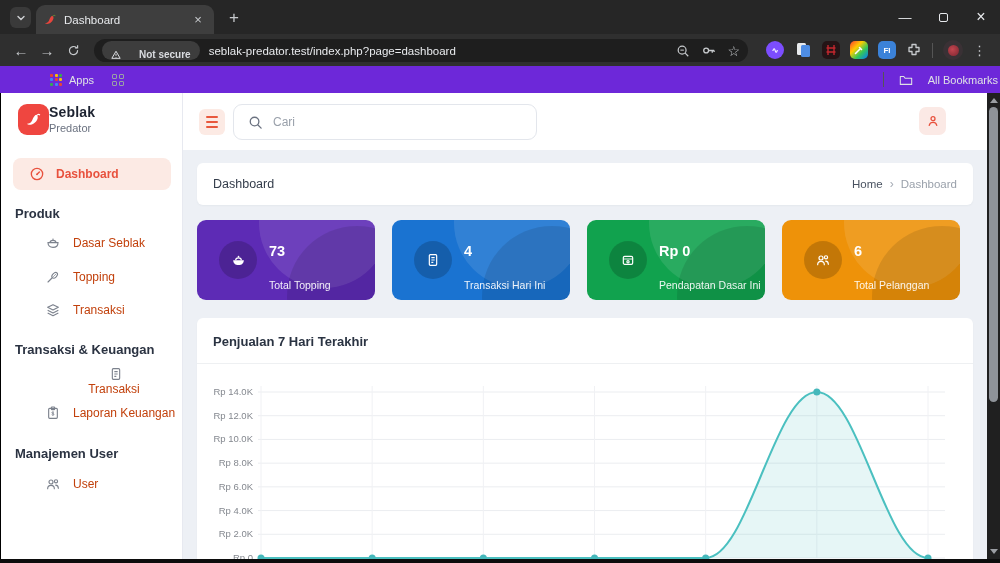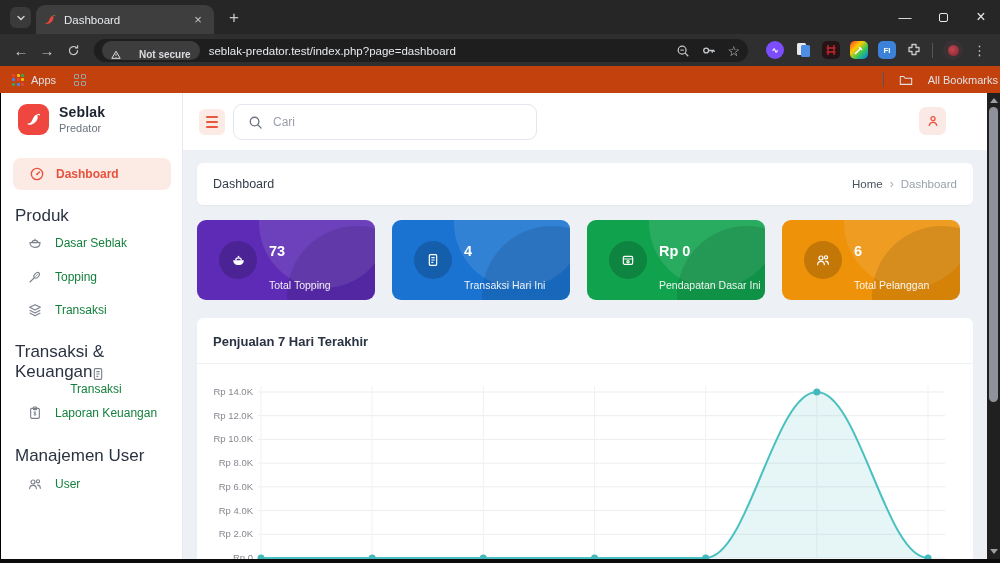--- a/index.html
+++ b/index.html
@@ -23,41 +23,41 @@
   .nav-btn { color:#c7cacd; font-size:15px; width:26px; height:26px; display:flex; align-items:center; justify-content:center; }
   .addr { position:absolute; left:94px; top:5px; width:654px; height:23px; background:#1e1e1e; border-radius:12px; display:flex; align-items:center; padding:0 8px; }
   .sec-chip { display:flex; align-items:flex-end; gap:18px; background:#3d3d3d; border-radius:10px; height:19px; padding:0 9px; color:#dadce0; font-size:10px; font-weight:700; }
   .url { color:#e8eaed; font-size:11.5px; margin-left:9px; flex:1; white-space:nowrap; overflow:hidden; }
   .pill-icons { display:flex; align-items:center; gap:11px; color:#c7cacd; }
   .ext-row { position:absolute; right:14px; top:3px; height:26px; display:flex; align-items:center; gap:10px; }
   .ext { width:18px; height:18px; border-radius:5px; display:flex; align-items:center; justify-content:center; font-size:8px; font-weight:700; color:#fff; }
   .vdiv { width:1px; height:15px; background:#555; }
   .kebab { color:#c7cacd; font-size:13px; }
 
-  .bookmarks { position:absolute; left:0; top:66px; width:1000px; height:27px; background:#c2410c; display:flex; align-items:center; color:#dfe1e5; font-size:11px; }
+  .bookmarks { position:absolute; left:0; top:66px; width:1000px; height:27px; background:#6d28d9; display:flex; align-items:center; color:#dfe1e5; font-size:11px;padding-left:38px; }
   .apps-grid { display:grid; grid-template-columns:repeat(3,3px); grid-gap:1.5px; margin:0 7px 0 12px; }
   .apps-grid i { width:3px; height:3px; border-radius:1px; }
   .grid4 { display:grid; grid-template-columns:repeat(2,5px); grid-gap:2px; margin-left:18px; }
   .grid4 i { width:5px; height:5px; border:1px solid #9aa0a6; border-radius:1px; }
   .bm-right { position:absolute; right:2px; display:flex; align-items:center; gap:15px; }
 
   
   .app { position:absolute; left:0; top:93px; width:1000px; height:466px; background:#edf0f5; overflow:hidden; box-shadow:inset 1px 0 0 #000, inset -1px 0 0 #000; }
   .bottom-strip { position:absolute; left:0; top:559px; width:1000px; height:4px; background:#0c0c0c; }
 
   .sidebar { position:absolute; left:1px; top:0; width:182px; height:466px; background:#fff; border-right:1px solid #e7e9f0; }
-  .brand { position:absolute; left:17px; top:11px; display:flex; gap:10px; }
+  .brand { position:absolute; left:17px; top:11px; display:flex; gap:0; }
   .brand-logo { width:31px; height:31px; border-radius:9px; background:#ef4640; display:flex; align-items:center; justify-content:center; }
   .brand-title { font-size:14px; font-weight:800; color:#1c2230; letter-spacing:.2px; }
   .brand-sub { font-size:11px; color:#6b7280; margin-top:2px; }
   .side-active { position:absolute; left:12px; top:65px; width:158px; height:32px; background:#fceae4; border-radius:8px; display:flex; align-items:center; color:#e8513d; }
   .side-active .s-icon { margin-left:16px; }
   .side-active .s-label { font-size:12px; font-weight:600; margin-left:11px; }
-  .side-sec { position:absolute; left:14px; font-size:17px; font-weight:400; color:#2b3342; }
-  .side-item { position:absolute; left:10px; width:158px; height:28px; display:flex; align-items:center; color:#15803d; }
+  .side-sec { position:absolute; left:14px; font-size:13px; font-weight:700; color:#2b3342; }
+  .side-item { position:absolute; left:28px; width:158px; height:28px; display:flex; align-items:center; color:#c2410c; }
   .side-item .s-icon { margin-left:16px; color:#7c828d; }
   .side-item .s-label { font-size:12px; margin-left:12px; }
   .s-icon { width:16px; height:16px; display:flex; }
 
   .topbar { position:absolute; left:183px; top:0; width:804px; height:57px; background:#fff; }
   .hamburger { position:absolute; left:16px; top:16px; width:26px; height:26px; background:#fceae4; border-radius:6px; display:flex; flex-direction:column; justify-content:center; gap:3px; align-items:center; }
   .hamburger i { width:12px; height:2px; background:#e8583d; border-radius:2px; }
   .searchbox { position:absolute; left:50px; top:11px; width:304px; height:36px; border:1px solid #e3e6ec; border-radius:9px; background:#fff; display:flex; align-items:center; }
   .searchbox svg { margin-left:14px; }
   .searchbox input { border:0; outline:0; font-size:12px; color:#444; margin-left:10px; width:230px; font-family:"Liberation Sans",sans-serif; }

